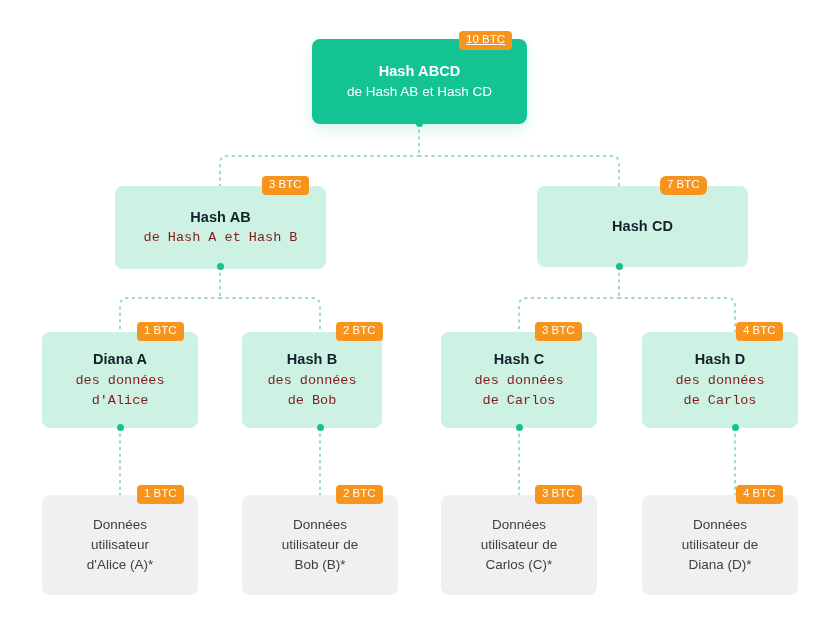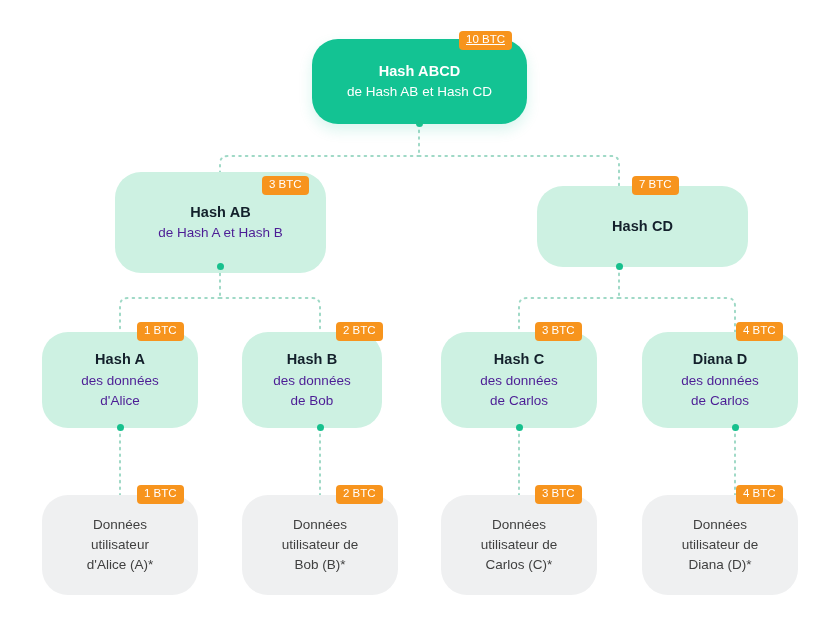--- a/index.html
+++ b/index.html
@@ -15,21 +15,21 @@
     background: #ffffff;
   }
   #connectors {
     position: absolute;
     left: 0; top: 0;
     width: 840px; height: 636px;
     pointer-events: none;
   }
   .node {
     position: absolute;
-    border-radius: 26px;
+    border-radius: 8px;
     display: flex;
     flex-direction: column;
     align-items: center;
     justify-content: center;
     text-align: center;
     z-index: 2;
   }
   .node-root {
     background: #13c393;
     box-shadow: 0 6px 14px rgba(19,195,147,0.16);
@@ -46,21 +46,21 @@
     letter-spacing: 0.1px;
     line-height: 1.5;
   }
   .subtitle {
     font-size: 13.5px;
     line-height: 1.5;
     font-weight: normal;
   }
   .node-root .title, .node-root .subtitle { color: #ffffff; }
   .node-mid .title, .node-leaf .title { color: #13202b; }
-  .node-mid .subtitle, .node-leaf .subtitle { color: #4c1d95; }
+  .node-mid .subtitle, .node-leaf .subtitle { color: #7f1d1d; font-family: Liberation Mono, monospace; }
   .node-data .subtitle { color: #404040; text-align: center; }
   .badge {
     position: absolute;
     background: #f7941d;
     color: #ffffff;
     font-size: 11.5px;
     font-weight: normal;
     border-radius: 4px;
     padding: 3px 7px 4px 7px;
     line-height: 1;
@@ -109,54 +109,54 @@
   <div class="dot" style="left:316.5px; top:424px;"></div>
   <div class="dot" style="left:515.5px; top:424px;"></div>
   <div class="dot" style="left:731.5px; top:424px;"></div>
 
   <div class="node node-root" style="left:312px; top:39px; width:215px; height:85px;">
     <div class="title">Hash ABCD</div>
     <div class="subtitle">de Hash AB et Hash CD</div>
   </div>
   <div class="badge" style="left:459px; top:31px;text-decoration:underline;">10 BTC</div>
 
-  <div class="node node-mid" style="left:115px; top:172px; width:211px; height:101px;">
+  <div class="node node-mid" style="left:115px; top:186px; width:211px; height:83px;">
     <div class="title">Hash AB</div>
     <div class="subtitle">de Hash A et Hash B</div>
   </div>
   <div class="badge" style="left:262px; top:176px;">3 BTC</div>
 
   <div class="node node-mid" style="left:513px; top:186px; width:211px; height:81px;margin-left:24px;">
     <div class="title">Hash CD</div>
   </div>
-  <div class="badge" style="left:632px; top:176px;">7 BTC</div>
+  <div class="badge" style="left:660px; top:176px;border-radius:6px;">7 BTC</div>
 
   <div class="node node-leaf" style="left:42px; top:332px; width:156px; height:96px;">
-    <div class="title">Hash A</div>
+    <div class="title">Diana A</div>
     <div class="subtitle">des données</div>
     <div class="subtitle">d'Alice</div>
   </div>
   <div class="badge" style="left:137px; top:322px;">1 BTC</div>
 
   <div class="node node-leaf" style="left:242px; top:332px; width:140px; height:96px;">
     <div class="title">Hash B</div>
     <div class="subtitle">des données</div>
     <div class="subtitle">de Bob</div>
   </div>
   <div class="badge" style="left:336px; top:322px;">2 BTC</div>
 
   <div class="node node-leaf" style="left:441px; top:332px; width:156px; height:96px;">
     <div class="title">Hash C</div>
     <div class="subtitle">des données</div>
     <div class="subtitle">de Carlos</div>
   </div>
   <div class="badge" style="left:535px; top:322px;">3 BTC</div>
 
   <div class="node node-leaf" style="left:642px; top:332px; width:156px; height:96px;">
-    <div class="title">Diana D</div>
+    <div class="title">Hash D</div>
     <div class="subtitle">des données</div>
     <div class="subtitle">de Carlos</div>
   </div>
   <div class="badge" style="left:736px; top:322px;">4 BTC</div>
 
   <div class="node node-data" style="left:42px; top:495px; width:156px; height:100px;">
     <div class="subtitle">Données</div>
     <div class="subtitle">utilisateur</div>
     <div class="subtitle">d'Alice (A)*</div>
   </div>

